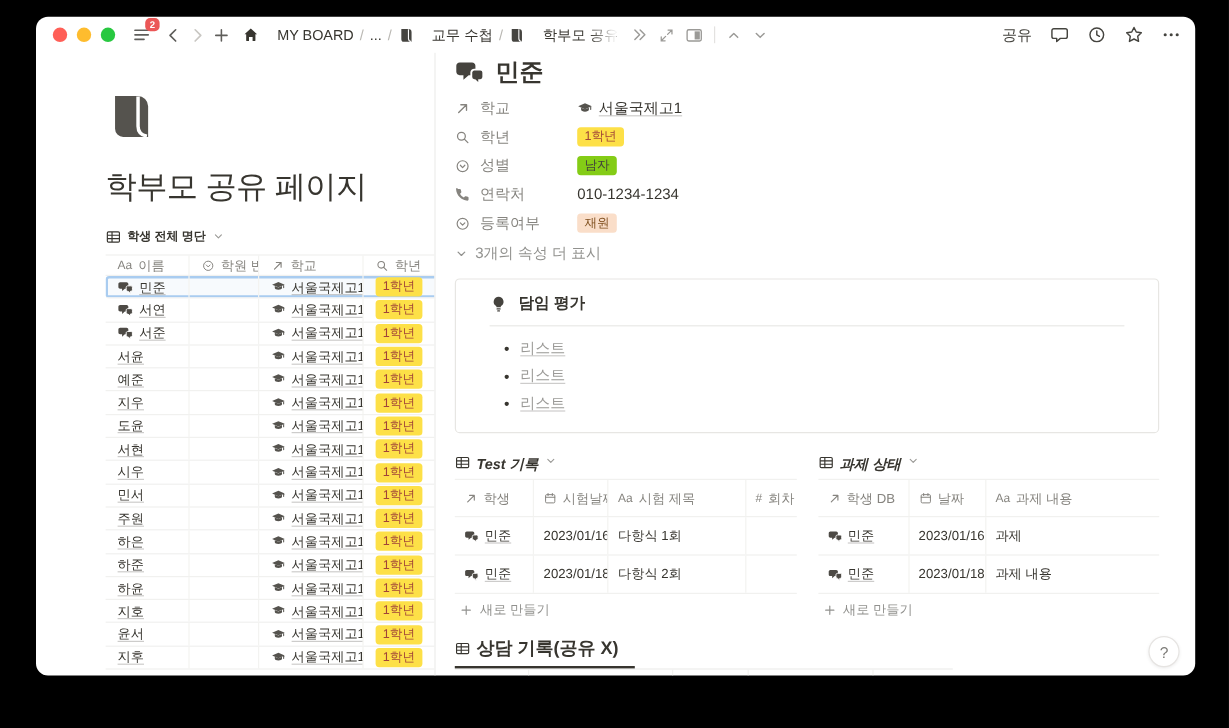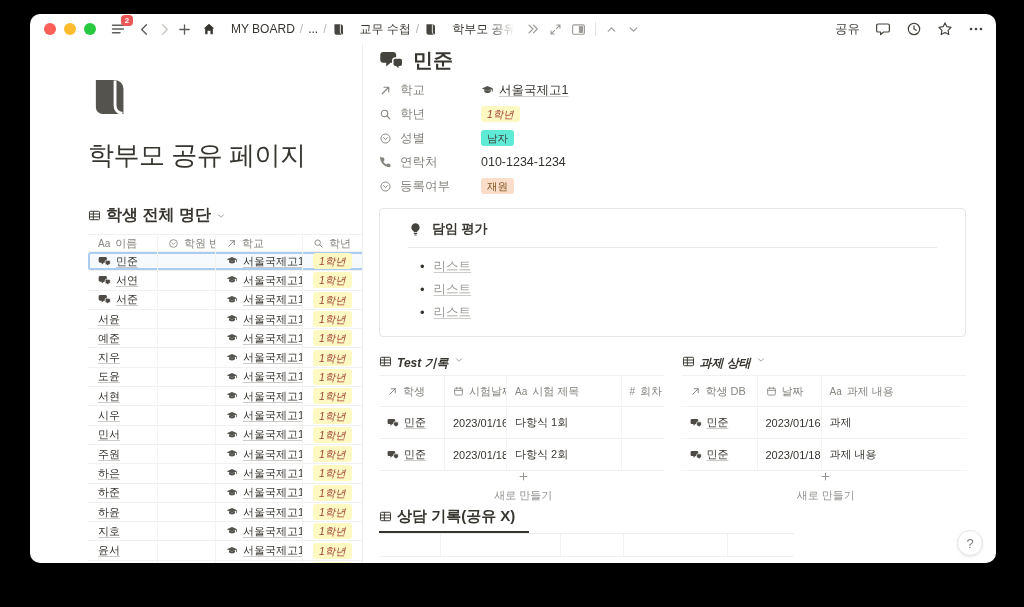--- a/index.html
+++ b/index.html
@@ -30,41 +30,41 @@
   .vdiv { width:1px; height:14px; background:#E3E2E0; }
   .tb-right { margin-left:auto; display:flex; align-items:center; gap:15px; color:#45443F; }
   .share-label { font-size:12.5px; }
 
   
   .main { display:flex; height:519px; }
   .left-panel { width:332px; overflow:hidden; position:relative; flex:none; }
   .left-inner { padding-left:58px; }
   .page-icon { margin-top:32px; color:#55534E; }
   .page-title { margin-top:20px; font-size:26px; font-weight:400; letter-spacing:-0.5px; }
-  .view-row { margin-top:32px; display:flex; align-items:center; gap:5px;
-    font-size:16px; font-weight:700; color:#37352F; }
+  .view-row { margin-top:17px; display:flex; align-items:center; gap:5px;
+    font-size:10px; font-weight:700; color:#37352F; }
   .view-row .chev { color:#9B9A97; }
 
   .stable { margin-top:8px; width:305px; font-size:11px; }
   .srow, .shead { display:flex; align-items:stretch; border-bottom:1px solid #F1F1EF; }
   .shead { border-top:1px solid #F1F1EF; color:#86847F; height:18px; }
   .srow { height:19.3px; }
   .scell { display:flex; align-items:center; gap:5px; padding:0 8px 0 10px;
     border-right:1px solid #F3F3F1; overflow:hidden; white-space:nowrap; }
   .c-name{width:70px}.c-class{width:58px}.c-school{width:87px}.c-grade{width:90px;border-right:none}
   .srow.selected { box-shadow:inset 0 0 0 2px #A9CCF0; background:#F7FAFD; border-radius:3px; }
   .ulink { text-decoration:underline; text-decoration-color:rgba(55,53,47,.25);
     text-underline-offset:2px; text-decoration-thickness:1px; }
   .dicon { color:#4D4A45; flex:none; }
   .gicon { color:#55534E; flex:none; }
 
   .tag { display:inline-block; padding:1px 6px; border-radius:3px; font-size:10.5px; line-height:14px; }
-  .tag-red { background:#fef9c3; color:#A14438;font-style:italic; }
+  .tag-red { background:#fde047; color:#A14438; }
   .tag-orange { background:#FADEC9; color:#80501F; }
-  .tag-gray { background:#5eead4; color:#42403C; }
+  .tag-gray { background:#84cc16; color:#42403C; }
 
   
   .right-panel { flex:1; border-left:1px solid #EDEDEB; overflow:hidden;
     padding:0 30px 0 16px; position:relative; }
   .peek-title { display:flex; align-items:center; gap:9px; margin-top:2px; height:28px; }
   .peek-title .ttl { font-size:20px; font-weight:700; }
   .props { margin-top:4px; }
   .prop { display:flex; align-items:center; height:24px; font-size:12.5px; }
   .prop-label { width:102px; display:flex; align-items:center; gap:8px; color:#86847F; flex:none; }
   .prop-val { display:flex; align-items:center; gap:5px; color:#37352F; }
@@ -85,21 +85,21 @@
   .mini-table { flex:1; min-width:0; font-size:11px; }
   .mt-title { display:flex; gap:5px; font-size:12px; font-weight:700; height:20px;font-style:italic; }
   .mt-title .chev { color:#9B9A97; }
   .mrow, .mhead { display:flex; border-bottom:1px solid #F1F1EF; height:32px; }
   .mhead { border-top:1px solid #F1F1EF; color:#86847F; }
   .mcell { display:flex; align-items:center; gap:5px; padding:0 8px; border-right:1px solid #F3F3F1;
     overflow:hidden; white-space:nowrap; }
   .mcell:last-child { border-right:none; }
   .t1{width:66px}.t2{width:62px}.t3{flex:1}.t4{width:42px;border-right:none}
   .k1{width:76px}.k2{width:64px}.k3{flex:1}
-  .new-row { display:flex; align-items:center; gap:6px; height:26px; color:#91918E; padding-left:4px;flex-direction:column; }
+  .new-row { display:flex; align-items:center; gap:6px; height:26px; color:#91918E; padding-left:4px; }
 
   .consult { margin-top:10px; width:415px; font-size:11px; }
   .consult-tab { display:inline-flex; align-items:center; gap:5px; font-size:15px; font-weight:700;
     padding:0 14px 5px 0; border-bottom:2px solid #37352F; }
   .crow, .chead { display:flex; border-bottom:1px solid #F1F1EF; height:22px; }
   .chead { border-top:1px solid #EDEDEC; color:#86847F; height:24px; }
   .ccell { display:flex; align-items:center; gap:5px; padding:0 8px; border-right:1px solid #F3F3F1;
     overflow:hidden; white-space:nowrap; }
   .q1{width:62px}.q2{width:120px}.q3{width:63px}.q4{width:104px}
   .q5{flex:1; border-right:none; color:#91918E; gap:10px;}
@@ -759,20 +759,26 @@
                 <use href="#i-select"></use>
               </svg>
             <span>등록여부</span>
             </span>
           <span class="prop-val">
               <span class="tag tag-orange">재원</span>
             </span>
         </div>
       </div>
 
+      <div class="more-props">
+        <svg class="ic" width="11" height="11" viewBox="0 0 16 16">
+            <use href="#i-chevD"></use>
+          </svg>
+        <span>3개의 속성 더 표시</span>
+      </div>
 
       <div class="callout">
         <div class="callout-head">
           <svg class="ic" width="15" height="15" viewBox="0 0 16 16" style="color:#45433E">
               <use href="#i-bulb"></use>
             </svg>
           <span>담임 평가</span>
         </div>
         <div class="callout-list">
 

